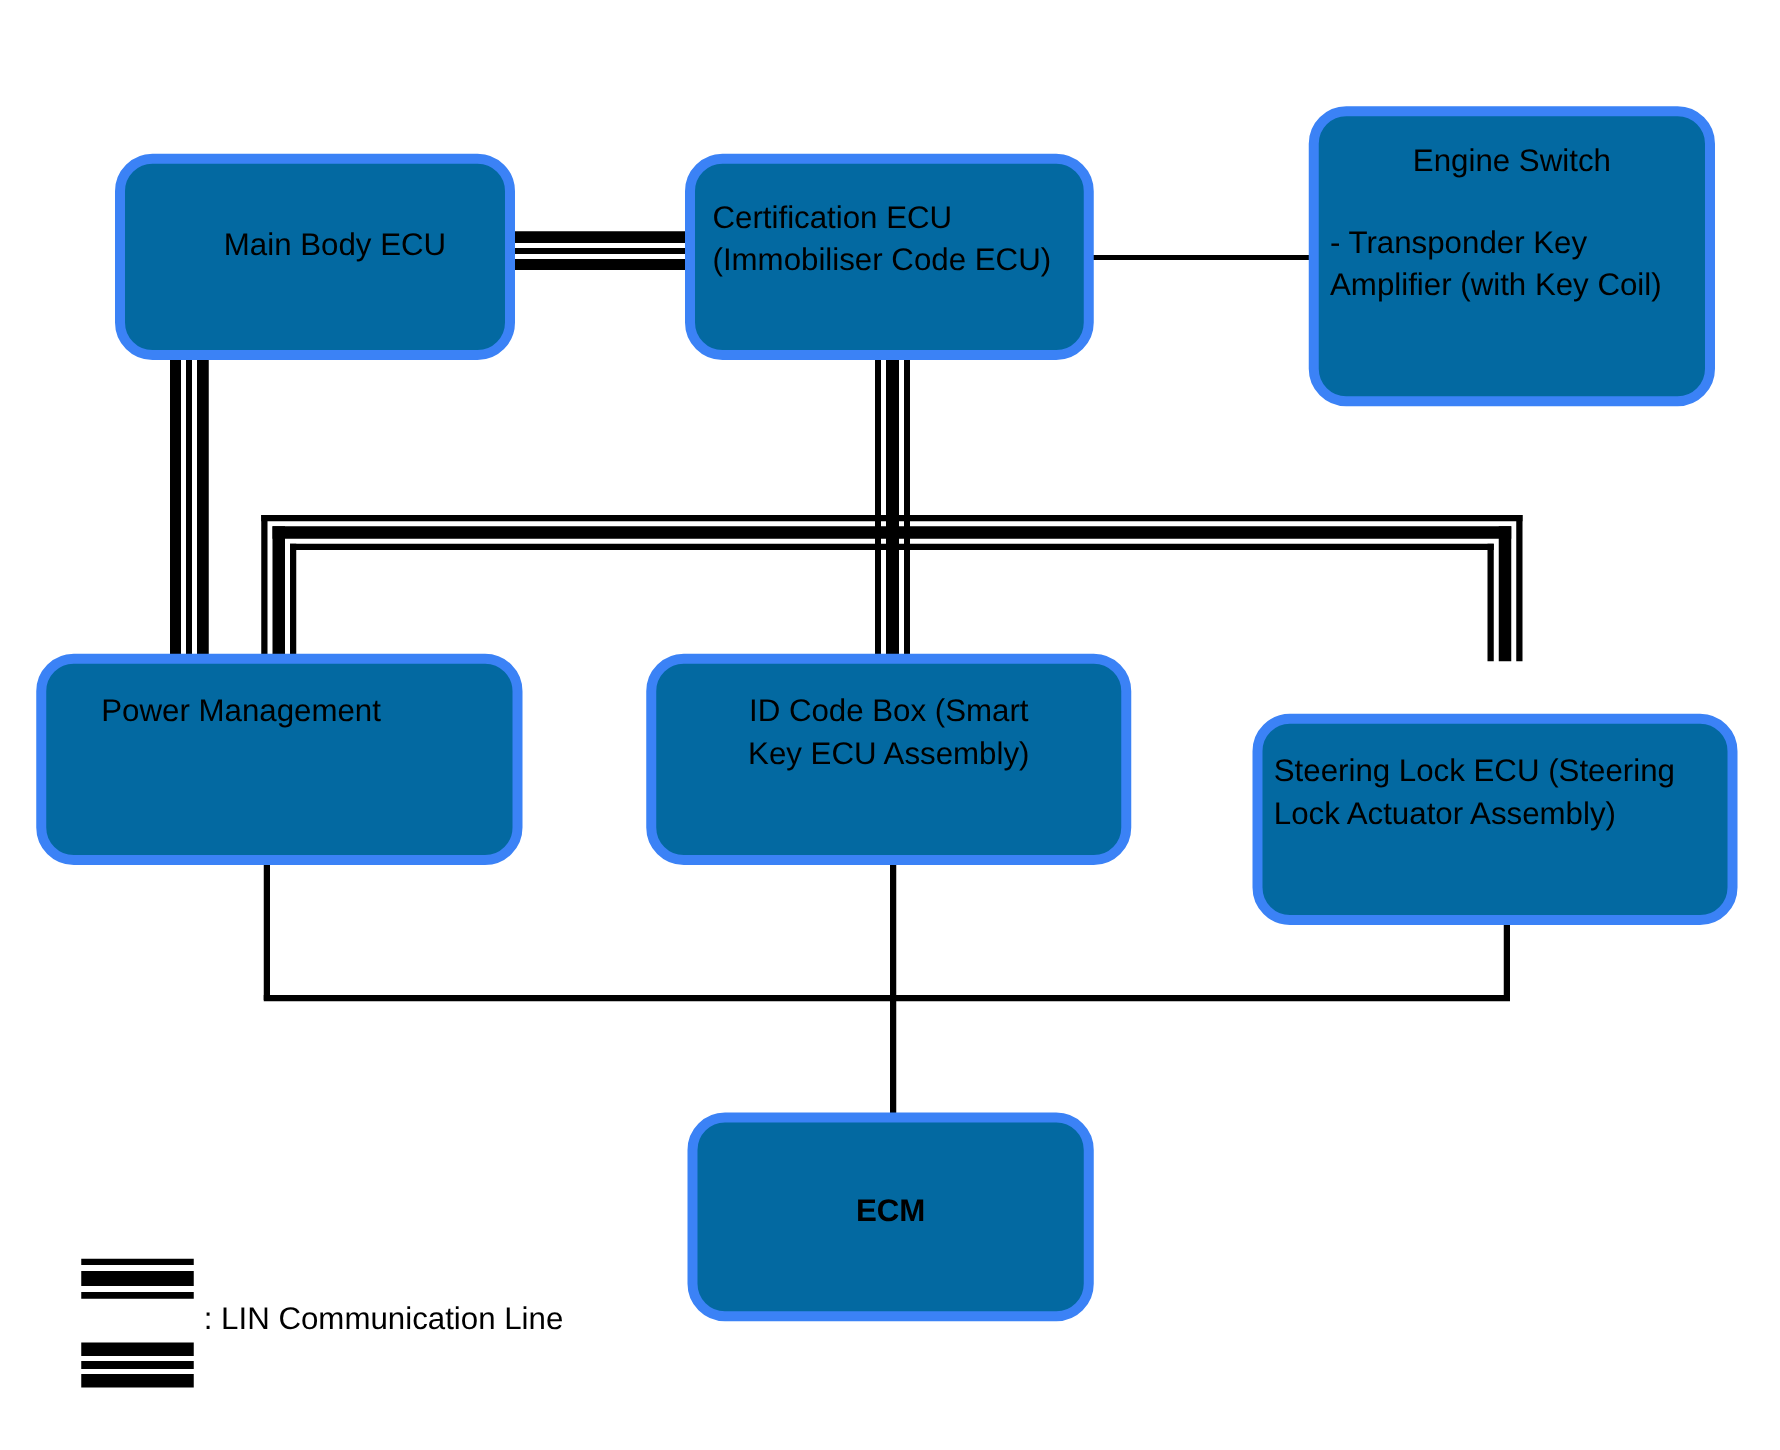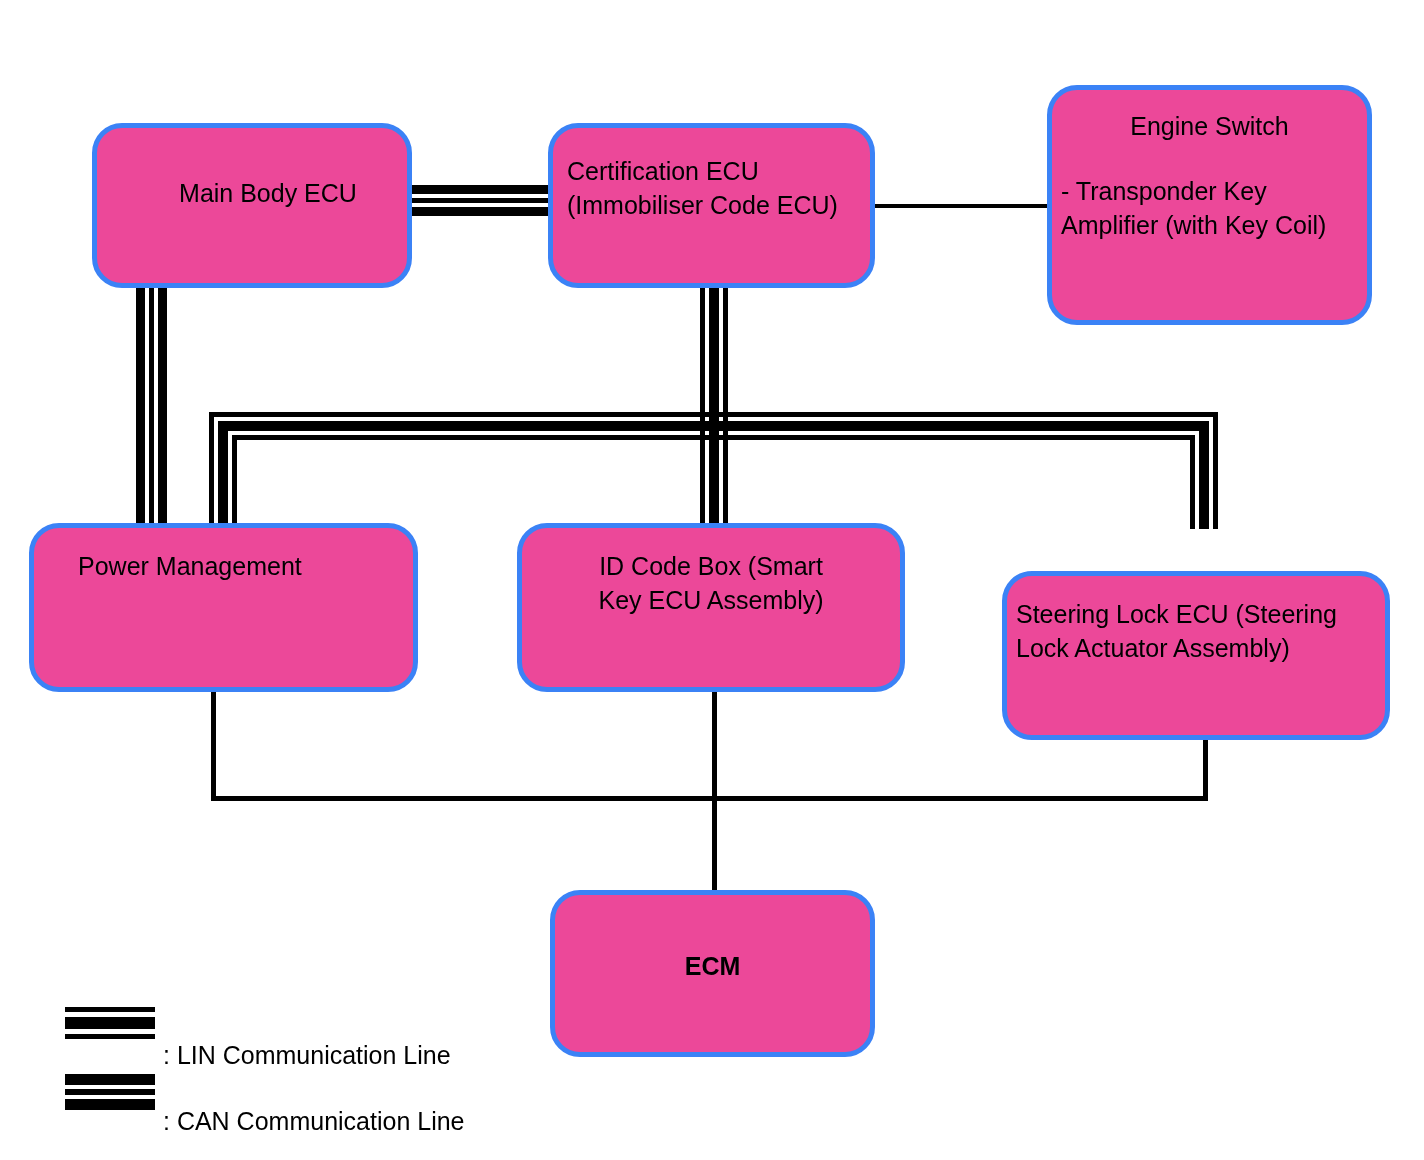--- a/index.html
+++ b/index.html
@@ -11,23 +11,23 @@
     background: #ffffff;
     font-family: "Liberation Sans", sans-serif;
     color: #000000;
     overflow: hidden;
   }
   .abs { position: absolute; }
 
   
   .node {
     position: absolute;
-    border: 5px solid #3b82f6;
+    border: 8px solid #3b82f6;
     border-radius: 30px;
-    background: #ec4899;
+    background: #0369a1;
     font-size: 25px;
     line-height: 34px;
     color: #000;
   }
   .node .tl { display: block; }
 
   #node-main-body      { left: 92px;  top: 123px; width: 320px; height: 165px; padding-top: 48px; text-align: center; padding-left: 32px; }
   #node-certification  { left: 548px; top: 123px; width: 327px; height: 165px; padding: 26px 0 0 14px; }
   #node-engine-switch  { left: 1047px; top: 85px; width: 325px; height: 240px; padding-top: 19px; }
   #node-engine-switch .es-title { display: block; text-align: center; }
@@ -143,15 +143,14 @@
     <span class="tl">Lock Actuator Assembly)</span>
   </div>
 
   <div class="node" id="node-ecm">
     <span class="tl">ECM</span>
   </div>
 
   <div class="abs" id="legend-lin-symbol"></div>
   <div class="legend-label" id="legend-lin-label">: LIN Communication Line</div>
   <div class="abs" id="legend-can-symbol"></div>
-  <div class="legend-label" id="legend-can-label">: CAN Communication Line</div>
 
 </div>
 
 </body></html>

